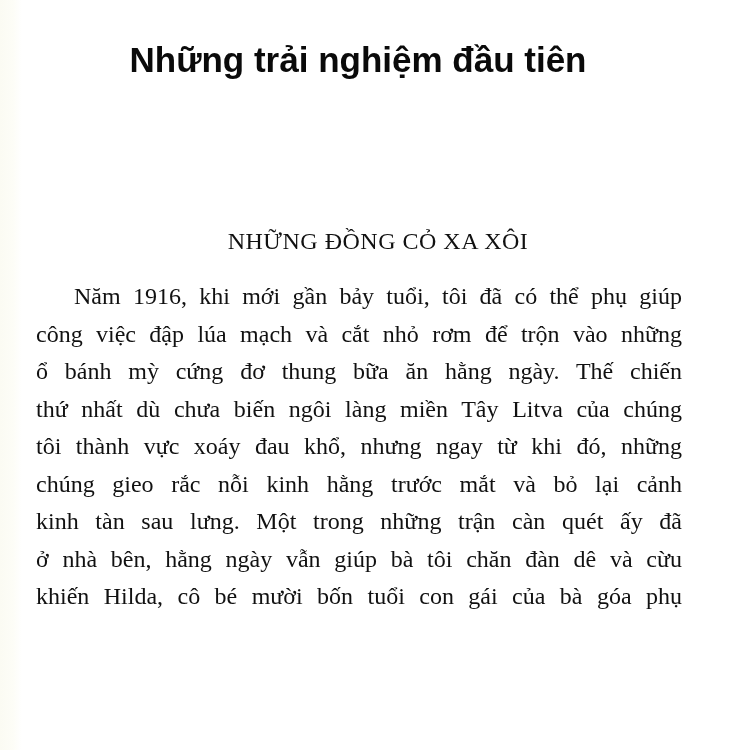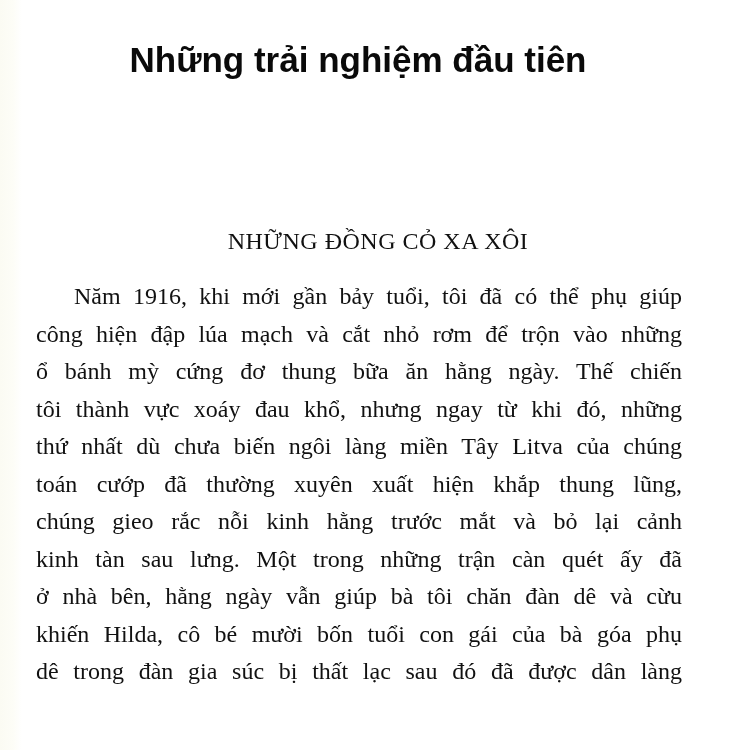--- a/index.html
+++ b/index.html
@@ -82,24 +82,22 @@
 
 <div class="page">
   <div class="page-edge"></div>
 
   <h1 class="chapter-title">Những trải nghiệm đầu tiên</h1>
 
   <h2 class="section-title">NHỮNG ĐỒNG CỎ XA XÔI</h2>
 
   <div class="body-lines">
     <span class="body-line first">Năm 1916, khi mới gần bảy tuổi, tôi đã có thể phụ giúp</span>
-    <span class="body-line">công hiện đập lúa mạch và cắt nhỏ rơm để trộn vào những</span>
+    <span class="body-line">công việc đập lúa mạch và cắt nhỏ rơm để trộn vào những</span>
     <span class="body-line">ổ bánh mỳ cứng đơ thung bữa ăn hằng ngày. Thế chiến</span>
+    <span class="body-line">thứ nhất dù chưa biến ngôi làng miền Tây Litva của chúng</span>
     <span class="body-line">tôi thành vực xoáy đau khổ, nhưng ngay từ khi đó, những</span>
-    <span class="body-line">thứ nhất dù chưa biến ngôi làng miền Tây Litva của chúng</span>
-    <span class="body-line">toán cướp đã thường xuyên xuất hiện khắp thung lũng,</span>
     <span class="body-line">chúng gieo rắc nỗi kinh hằng trước mắt và bỏ lại cảnh</span>
     <span class="body-line">kinh tàn sau lưng. Một trong những trận càn quét ấy đã</span>
     <span class="body-line">ở nhà bên, hằng ngày vẫn giúp bà tôi chăn đàn dê và cừu</span>
     <span class="body-line">khiến Hilda, cô bé mười bốn tuổi con gái của bà góa phụ</span>
-    <span class="body-line">dê trong đàn gia súc bị thất lạc sau đó đã được dân làng</span>
   </div>
 </div>
 
 </body></html>

